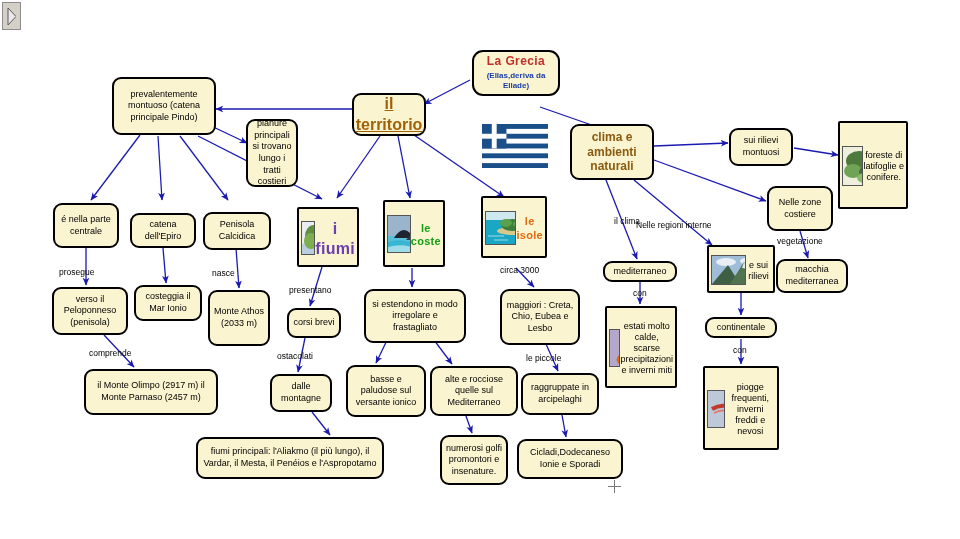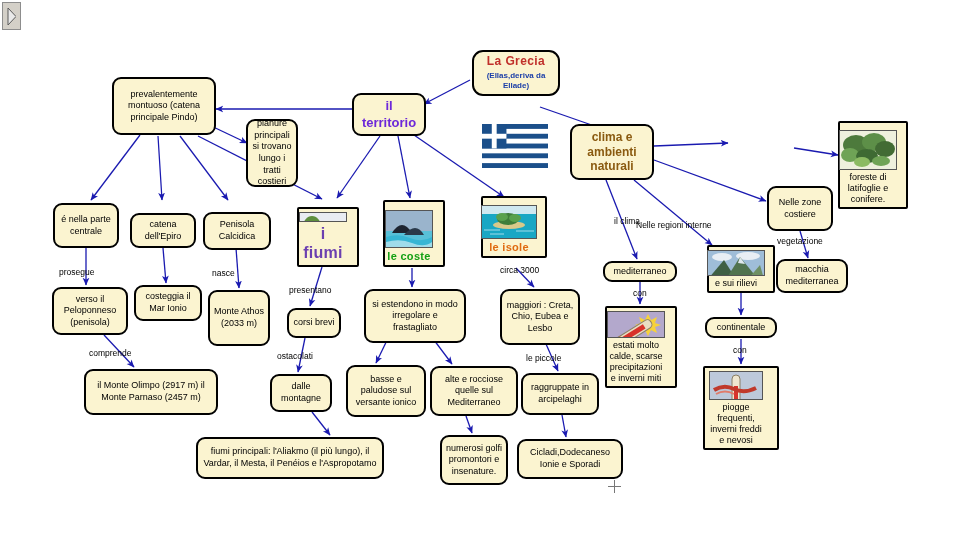--- a/index.html
+++ b/index.html
@@ -57,42 +57,42 @@
   }
   .node .sub {
     display: block;
     font-size: 8px;
     font-weight: bold;
     color: #1b3ea8;
     line-height: 1.3;
     margin-top: 1px;
   }
   .node.green-label {
-    font-size: 13px;
+    font-size: 16px;
     font-weight: bold;
-    color: #6d28d9;
+    color: #a16207;
+    text-decoration: underline;
   }
   .node.brown-label {
     font-size: 12px;
     font-weight: bold;
     color: #8a5a10;
     line-height: 1.22;
   }
   
   .picnode {
     position: absolute;
     box-sizing: border-box;
     background: #fbf4d0;
     border: 2px solid #000000;
     border-radius: 2px;
     display: flex;
-    flex-direction: column;
     align-items: center;
-    justify-content: flex-end;
-    padding: 3px 12px 2px 2px;
+    justify-content: center;
+    padding: 3px 2px 2px 2px;
     font-size: 9px;
     line-height: 1.22;
     text-align: center;
   }
   .picnode .thumb {
     display: block;
     border: 1px solid #555;
     box-sizing: border-box;
   }
   .picnode .cap {
@@ -420,20 +420,23 @@
         <rect x="22" y="3" width="8" height="30" rx="4" fill="#efe7cf" stroke="#8a7f66" stroke-width="1"></rect>
         <rect x="24" y="14" width="4" height="18" fill="#d8322a"></rect>
         <circle cx="26" cy="31" r="4.5" fill="#d8322a"></circle>
         <path d="M4 18 q10 -6 20 -1 q10 5 22 -1" stroke="#c0392b" stroke-width="4" fill="none"></path>
         <path d="M6 22 q9 -5 18 0" stroke="#e07b6a" stroke-width="2" fill="none"></path>
       </svg>
     </span>
     <span class="cap">piogge frequenti, inverni   freddi e  nevosi</span>
   </div>
 
+  <div class="node" style="left:729px; top:128px; width:64px; height:38px;">
+    <span>sui  rilievi montuosi</span>
+  </div>
 
   <div class="node" style="left:767px; top:186px; width:66px; height:45px;">
     <span>Nelle  zone costiere</span>
   </div>
 
   <div class="picnode" style="left:838px; top:121px; width:70px; height:88px;">
     <span class="thumb" style="width:58px;height:40px;background:#e7ead2;position:relative;overflow:hidden;">
       <svg width="56" height="38" viewBox="0 0 56 38">
         <rect x="0" y="0" width="56" height="38" fill="#eef0dd"></rect>
         <ellipse cx="16" cy="14" rx="13" ry="10" fill="#4d7a3c"></ellipse>

